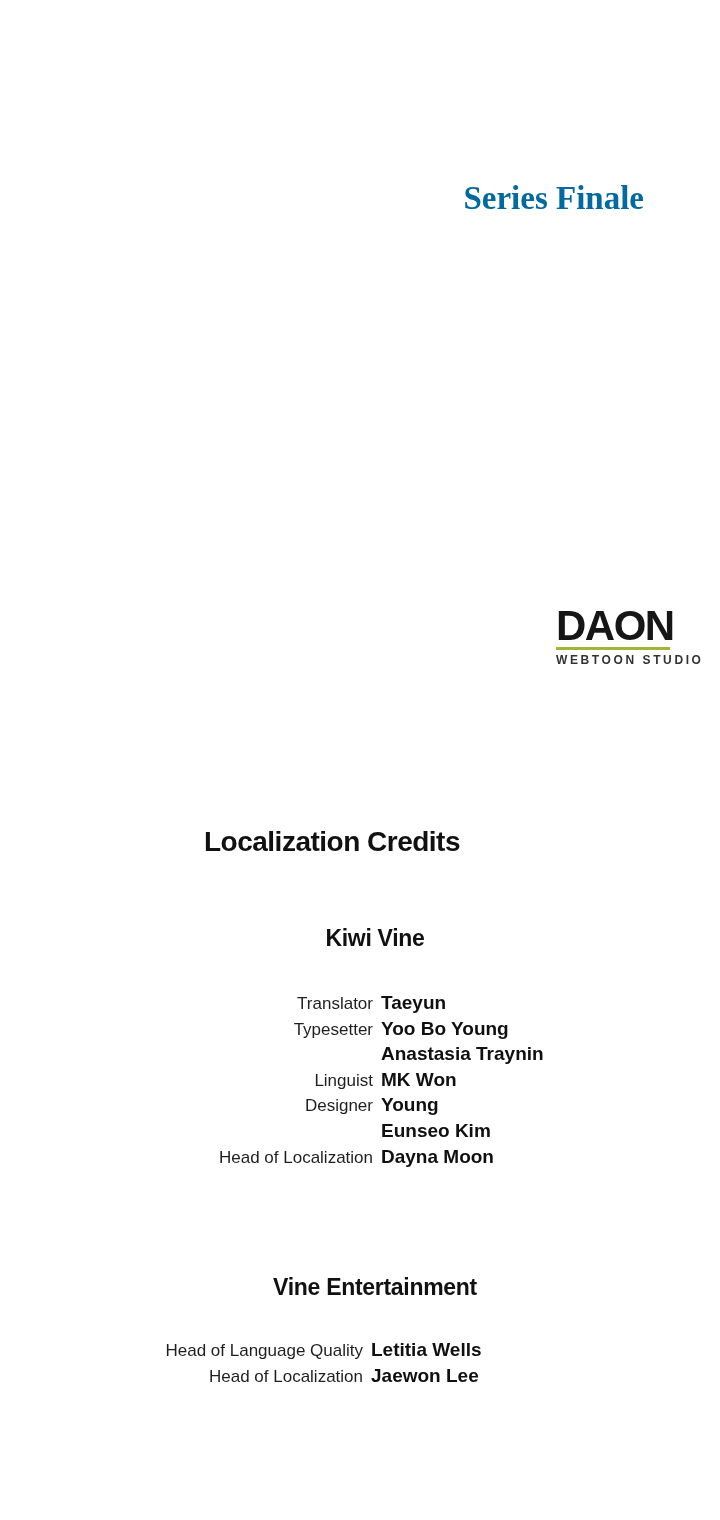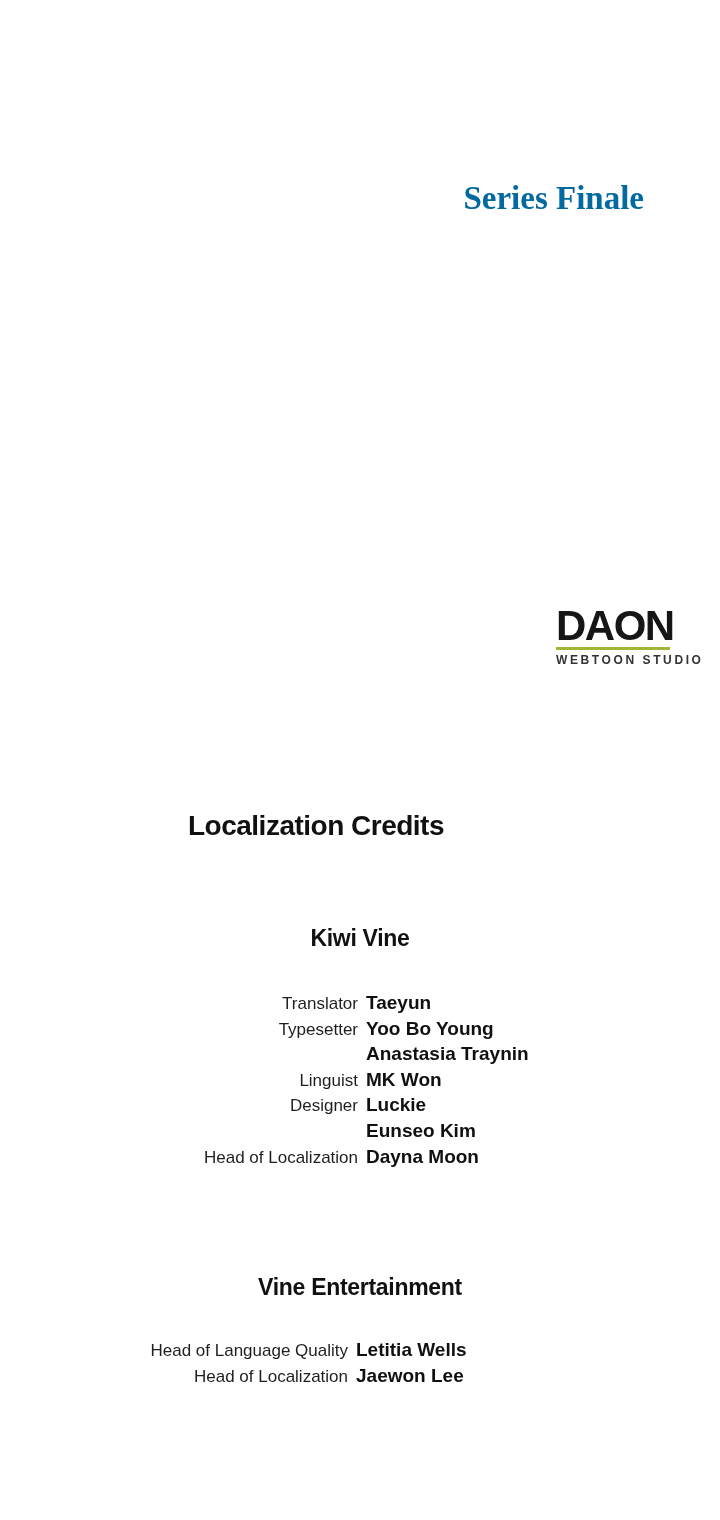--- a/index.html
+++ b/index.html
@@ -59,39 +59,39 @@
     color: #333333;
     white-space: nowrap;
   }
 
   
   .main-heading {
     position: absolute;
     top: 810px;
     left: 0;
     width: 632px;
-    margin: 0;
+    margin: 16px;
     text-align: center;
     font-size: 28px;
     font-weight: 700;
     letter-spacing: -0.5px;
     color: #111111;
   }
   .section-heading {
     margin: 0;
     width: 720px;
     text-align: center;
     font-size: 23px;
     font-weight: 700;
     letter-spacing: -0.3px;
     color: #111111;
   }
 
   
-  .credits-section { position: absolute; left: 0; width: 584px; }
+  .credits-section { position: absolute; left: 15px; width: 584px; }
   .section-kiwi  { top: 925px; }
   .section-kakao { top: 1274px; }
 
   .credit-rows { position: absolute; left: 0; width: 720px; }
   .section-kiwi  .credit-rows { top: 67px; padding-left: 10px; }   
   .section-kakao .credit-rows { top: 65px; }   
 
   .credit-row {
     display: flex;
     align-items: baseline;
@@ -146,21 +146,21 @@
     <span class="credit-name">Anastasia Traynin</span>
   </div>
 
   <div class="credit-row">
     <span class="credit-role">Linguist</span>
     <span class="credit-name">MK Won</span>
   </div>
 
   <div class="credit-row">
     <span class="credit-role">Designer</span>
-    <span class="credit-name">Luckie</span>
+    <span class="credit-name">Young</span>
   </div>
 
 
   <div class="credit-row">
     <span class="credit-role"></span>
     <span class="credit-name">Eunseo Kim</span>
   </div>
 
 
   <div class="credit-row">

